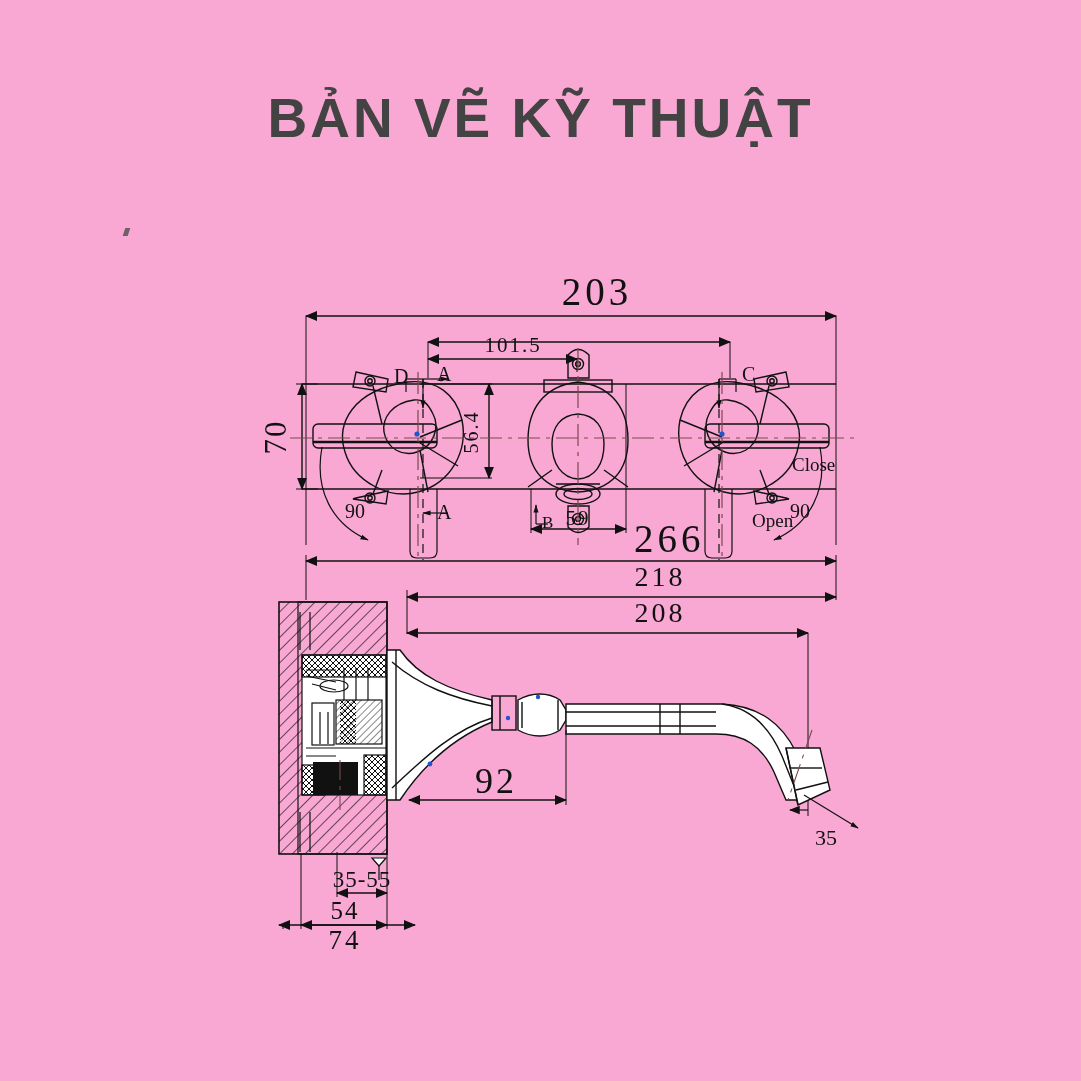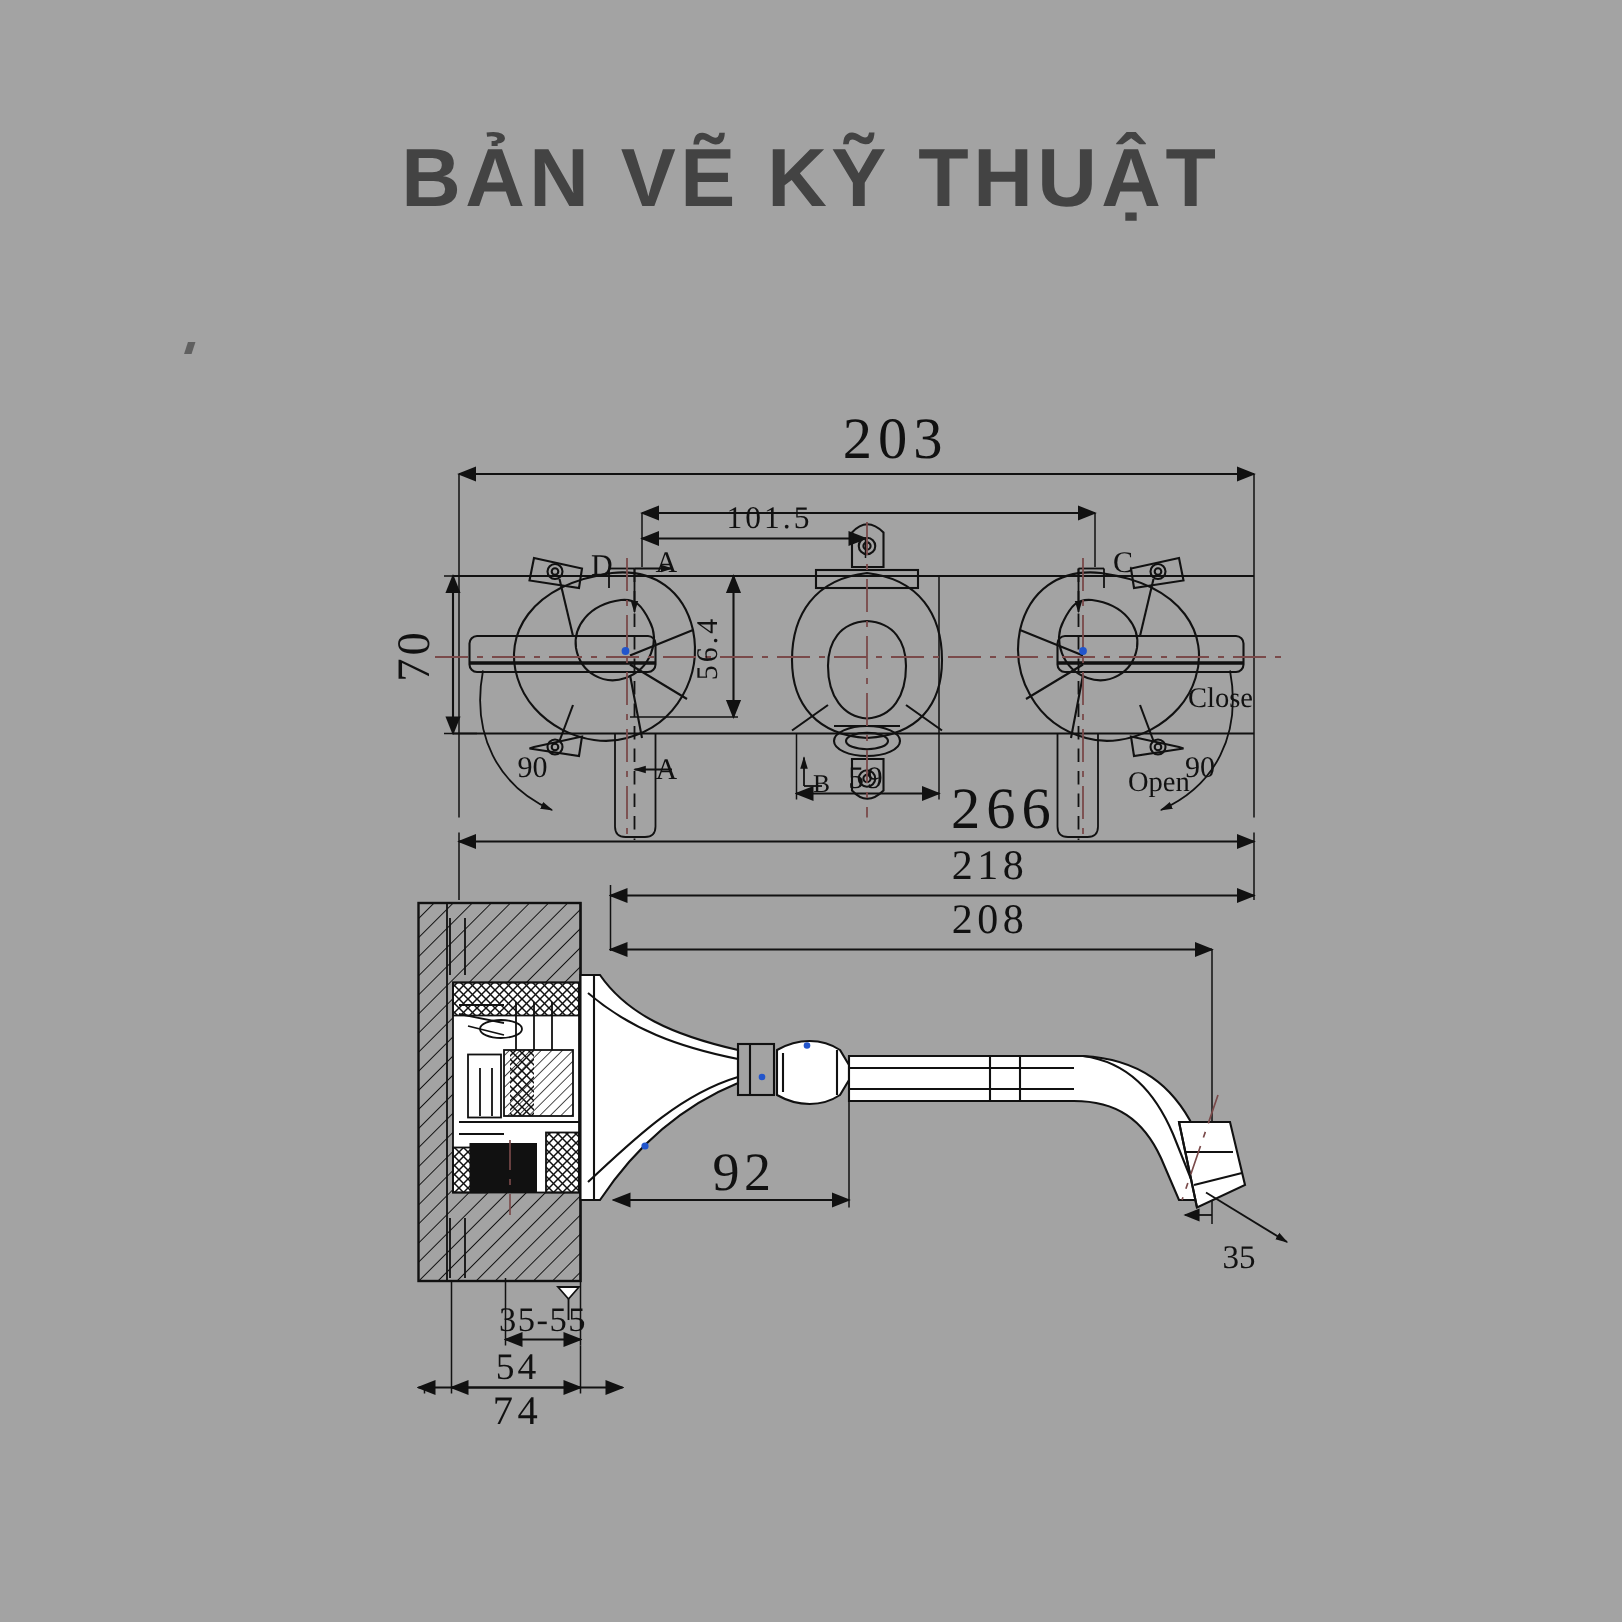--- a/index.html
+++ b/index.html
@@ -1,18 +1,18 @@
 <!DOCTYPE html>
 <html><head>
 <meta charset="utf-8">
 <style>
   html,body{margin:0;padding:0;background:#ffffff;}
   body{width:1081px;height:1081px;overflow:hidden;
        font-family:"Liberation Serif",serif;}
-  #root{position:relative;width:1081px;height:1081px;background:#a3a3a3;}
+  #root{position:relative;width:1081px;height:1081px;background:#f9a8d4;}
   #title{
     position:absolute;left:0;top:86px;width:1081px;text-align:center;
     font-family:"Liberation Sans",sans-serif;
     font-weight:bold;font-size:55px;letter-spacing:3px;color:#434343;
     white-space:nowrap;
   }
   #speck{position:absolute;left:124px;top:228px;width:5px;height:8px;
          background:#555;transform:skewX(-18deg);opacity:.85;}
   svg{position:absolute;left:0;top:0;}
   .dimtxt{font-family:"Liberation Serif",serif;fill:#111;}

